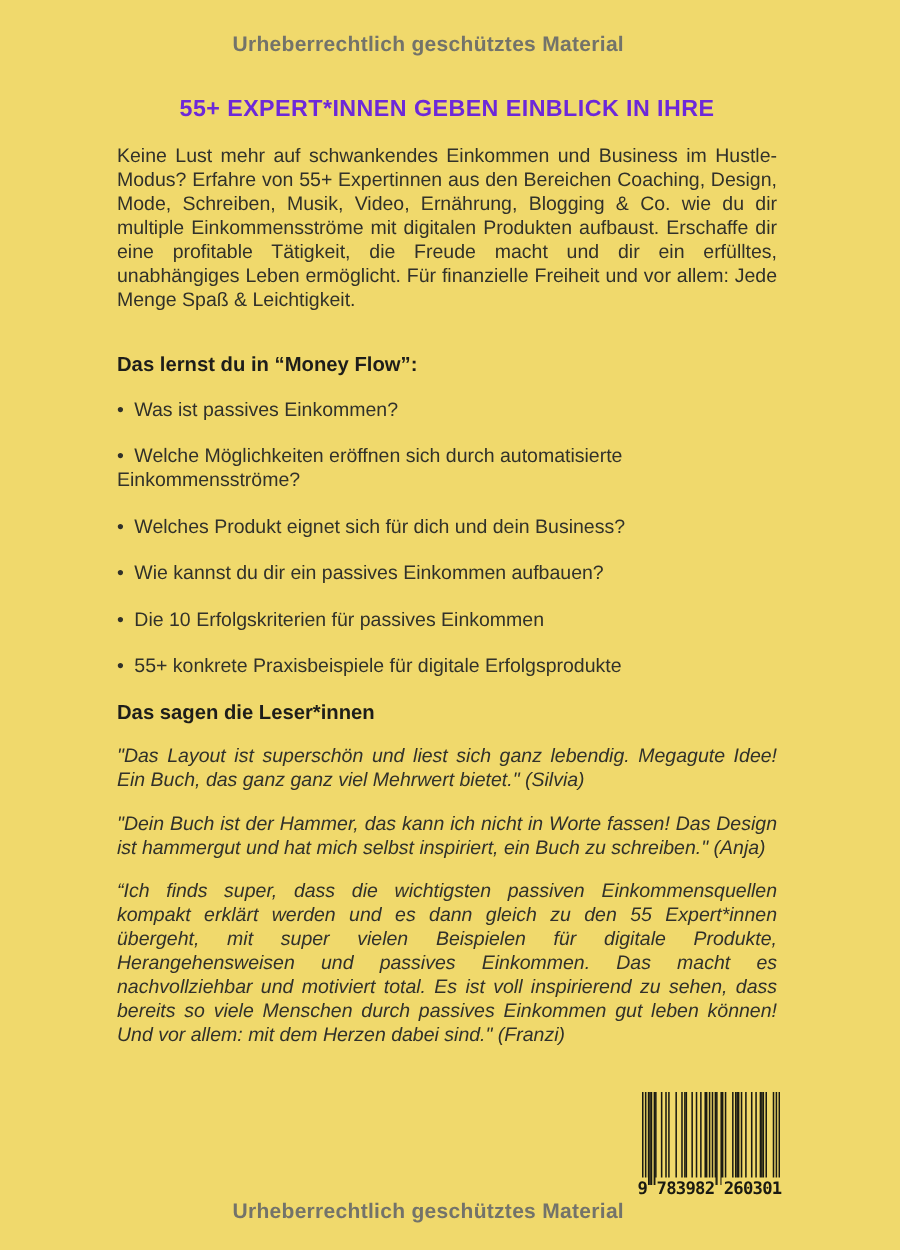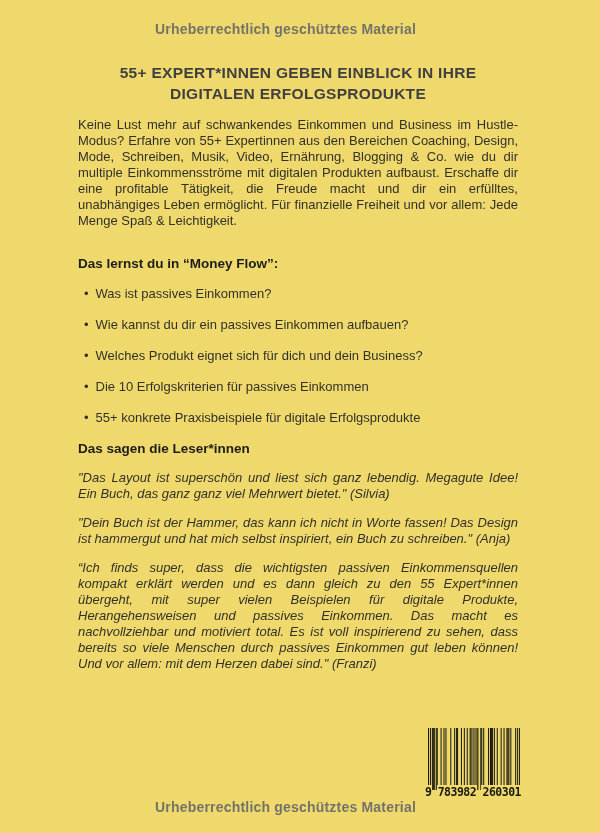--- a/index.html
+++ b/index.html
@@ -42,41 +42,40 @@
     font-size: 13px;
     line-height: 16px;
   }
   .headline {
     margin-top: 62px;
     text-align: center;
     font-weight: 800;
     font-size: 15.5px;
     line-height: 21px;
     letter-spacing: 0.3px;
-    color: #404040;
+    color: #6d28d9;
   }
   .intro {
     text-align: justify;
     text-justify: inter-word;
   }
   .section-heading {
     font-weight: 700;
     font-size: 13.5px;
     color: #1D1D1A;
   }
   .learn-heading { margin-top: 27px; }
   .bullet-list {
     margin: 14px 0 0 0;
     padding: 0;
     list-style: none;
   }
   .bullet-list li {
     margin-bottom: 15px;
     line-height: 16px;
-    margin-left: 6px;
   }
   .bullet-list li::before {
     content: "•";
     margin-right: 7px;
   }
   .reviews-heading { }
   .quote {
     margin-top: 13px;
     font-style: italic;
     text-align: justify;
@@ -115,31 +114,31 @@
 <body>
 
 <div class="page">
 
   <div class="watermark top">Urheberrechtlich geschütztes Material</div>
 
   <div class="content">
 
     <div class="headline">
       <div>55+ EXPERT*INNEN GEBEN EINBLICK IN IHRE</div>
-      <div>DIGITALEN ERFOLGSPRODUKTE</div>
     </div>
 
     <p class="intro">Keine Lust mehr auf schwankendes Einkommen und Business im Hustle-Modus? Erfahre von 55+ Expertinnen aus den Bereichen Coaching, Design, Mode, Schreiben, Musik, Video, Ernährung, Blogging &amp; Co. wie du dir multiple Einkommensströme mit digitalen Produkten aufbaust. Erschaffe dir eine profitable Tätigkeit, die Freude macht und dir ein erfülltes, unabhängiges Leben ermöglicht. Für finanzielle Freiheit und vor allem: Jede Menge Spaß &amp; Leichtigkeit.</p>
 
     <div class="section-heading learn-heading">Das lernst du in “Money Flow”:</div>
 
     <ul class="bullet-list">
       <li>Was ist passives Einkommen?</li>
+      <li>Welche Möglichkeiten eröffnen sich durch automatisierte Einkommensströme?</li>
+      <li>Welches Produkt eignet sich für dich und dein Business?</li>
       <li>Wie kannst du dir ein passives Einkommen aufbauen?</li>
-      <li>Welches Produkt eignet sich für dich und dein Business?</li>
       <li>Die 10 Erfolgskriterien für passives Einkommen</li>
       <li>55+ konkrete Praxisbeispiele für digitale Erfolgsprodukte</li>
     </ul>
 
     <div class="section-heading reviews-heading">Das sagen die Leser*innen</div>
 
     <p class="quote">"Das Layout ist superschön und liest sich ganz lebendig. Megagute Idee! Ein Buch, das ganz ganz viel Mehrwert bietet." (Silvia)</p>
     <p class="quote">"Dein Buch ist der Hammer, das kann ich nicht in Worte fassen! Das Design ist hammergut und hat mich selbst inspiriert, ein Buch zu schreiben." (Anja)</p>
     <p class="quote">“Ich finds super, dass die wichtigsten passiven Einkommensquellen kompakt erklärt werden und es dann gleich zu den 55 Expert*innen übergeht, mit super vielen Beispielen für digitale Produkte, Herangehensweisen und passives Einkommen. Das macht es nachvollziehbar und motiviert total. Es ist voll inspirierend zu sehen, dass bereits so viele Menschen durch passives Einkommen gut leben können! Und vor allem: mit dem Herzen dabei sind." (Franzi)</p>
 

